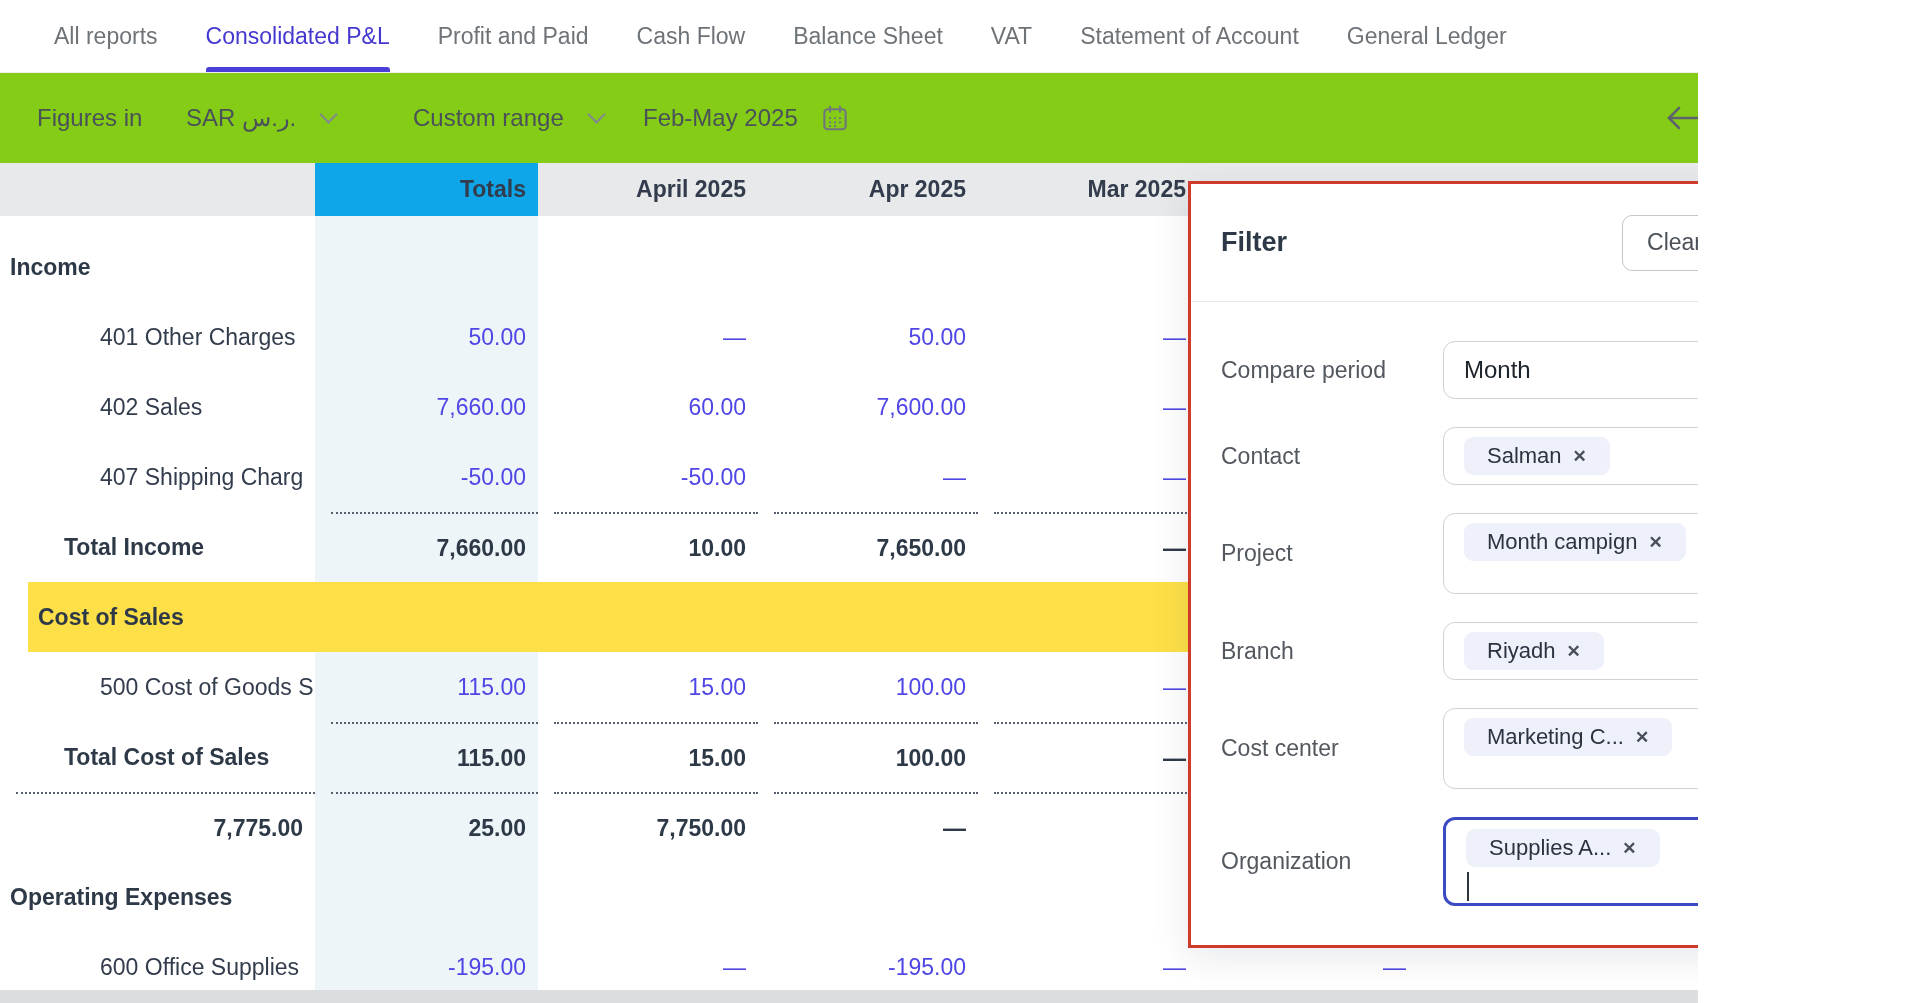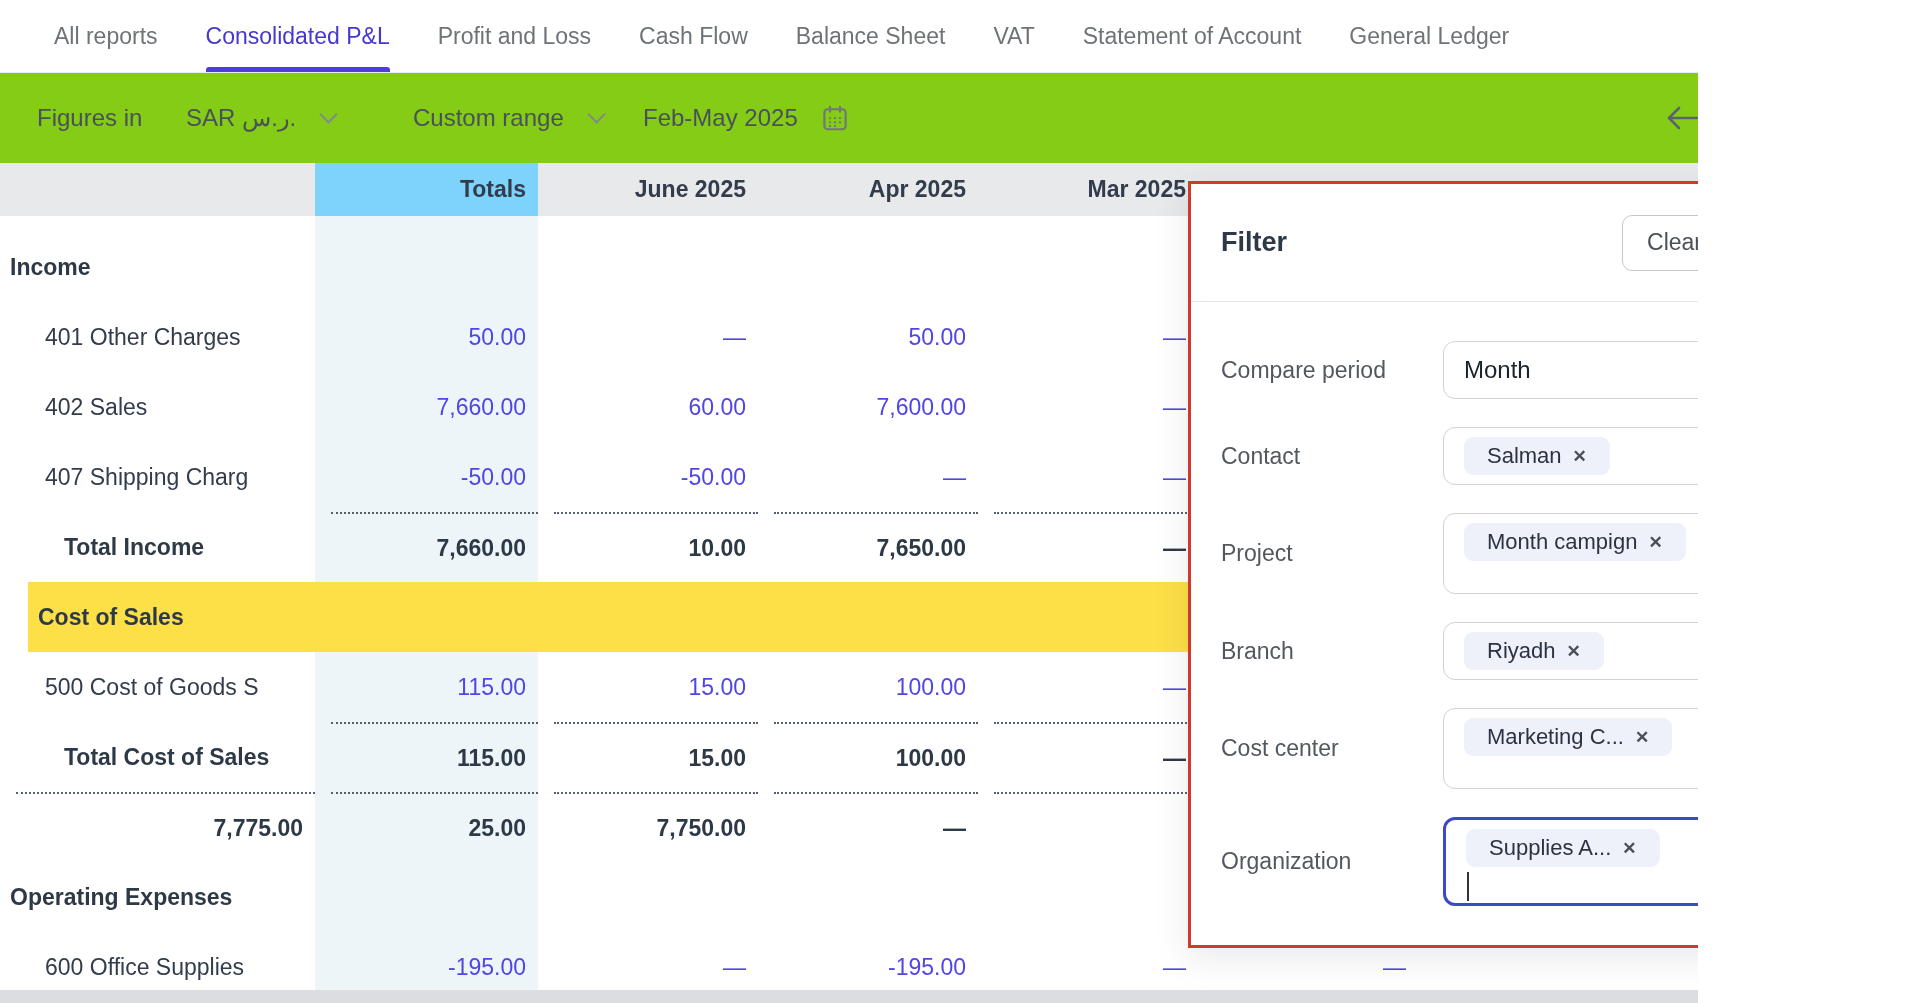--- a/index.html
+++ b/index.html
@@ -30,27 +30,27 @@
   .filtericon i:nth-child(2){width:16px;}
   .filtericon i:nth-child(3){width:7px;}
   .annot-filter-btn{position:absolute;left:1744px;top:66px;width:164px;height:84px;border:3px solid #cf3a2d;z-index:30;pointer-events:none;}
   .badge{position:absolute;left:1877px;top:69px;width:29px;height:31px;background:#fce9ea;color:#c23b38;
          font-size:21px;font-weight:600;display:flex;align-items:center;justify-content:center;border-radius:6px;z-index:32;}
 
   
   .table{position:absolute;left:0;top:163px;width:1920px;z-index:1;}
   .grid{display:grid;grid-template-columns:315px 223px 220px 220px 220px 220px auto;}
   .thead{height:53px;background:#e8e9eb;align-items:center;font-weight:600;color:#323c4c;font-size:23px;}
-  .thead .totals-h{background:#7dd3fc;height:100%;display:flex;align-items:center;justify-content:flex-end;box-sizing:border-box;}
+  .thead .totals-h{background:#0ea5e9;height:100%;display:flex;align-items:center;justify-content:flex-end;box-sizing:border-box;}
   .tbody{position:relative;padding-top:16px;}
   .band{position:absolute;left:315px;top:0;width:223px;height:100%;background:#edf5f8;z-index:0;}
   .trow{position:relative;height:70px;align-items:center;font-size:23px;z-index:1;}
   .cell{overflow:hidden;white-space:nowrap;}
   .num{text-align:right;padding-right:12px;box-sizing:border-box;}
-  .trow.account .label{padding-left:45px;color:#323c4c;}
+  .trow.account .label{padding-left:100px;color:#323c4c;}
   .trow.account .num{color:#4f46e5;font-weight:500;}
   .trow.total .label{padding-left:64px;font-weight:700;color:#2e3947;}
   .trow.total .num,.trow.total-section .num{color:#2e3947;font-weight:700;}
   .trow.section .label,.trow.section-gray .label,.trow.total-section .label{padding-left:10px;font-weight:700;color:#2e3947;}
   .trow.section-gray{background:#fde047;margin-left:28px;}
   .trow.total .num,.trow.total-section .num{border-top:2px dotted #55606e;margin-left:16px;padding-top:0;height:100%;display:flex;align-items:center;justify-content:flex-end;box-sizing:border-box;}
   .bottom-strip{position:absolute;left:0;top:990px;width:100%;height:13px;background:#dbdde0;z-index:6;}
 
   
   .panel{position:absolute;left:1188px;top:181px;width:702px;height:767px;background:#fff;border:3px solid #cf3a2d;
@@ -91,21 +91,21 @@
 <div class="app">
 
   <nav class="tabbar" id="tabbar">
       <div class="tab">
         <span>All reports</span>
       </div>
       <div class="tab active">
         <span>Consolidated P&amp;L</span>
       </div>
       <div class="tab">
-        <span>Profit and Loss</span>
+        <span>Profit and Paid</span>
       </div>
       <div class="tab">
         <span>Cash Flow</span>
       </div>
       <div class="tab">
         <span>Balance Sheet</span>
       </div>
       <div class="tab">
         <span>VAT</span>
       </div>
@@ -165,21 +165,21 @@
       </span>
     <span>Filter</span>
   </div>
   <div class="annot-filter-btn"></div>
   <div class="badge">1</div>
 
   <div class="table">
     <div class="thead grid" id="thead">
       <div class="cell"></div>
     <div class="cell num totals-h">Totals</div>
-        <div class="cell num">June 2025</div>
+        <div class="cell num">April 2025</div>
         <div class="cell num">Apr 2025</div>
         <div class="cell num">Mar 2025</div>
         <div class="cell num"></div>
         <div class="cell"></div>
       </div>
     <div class="tbody" id="tbody">
       <div class="band"></div>
     <div class="trow grid section">
           <div class="cell label">Income</div>
           <div class="cell num"></div>

